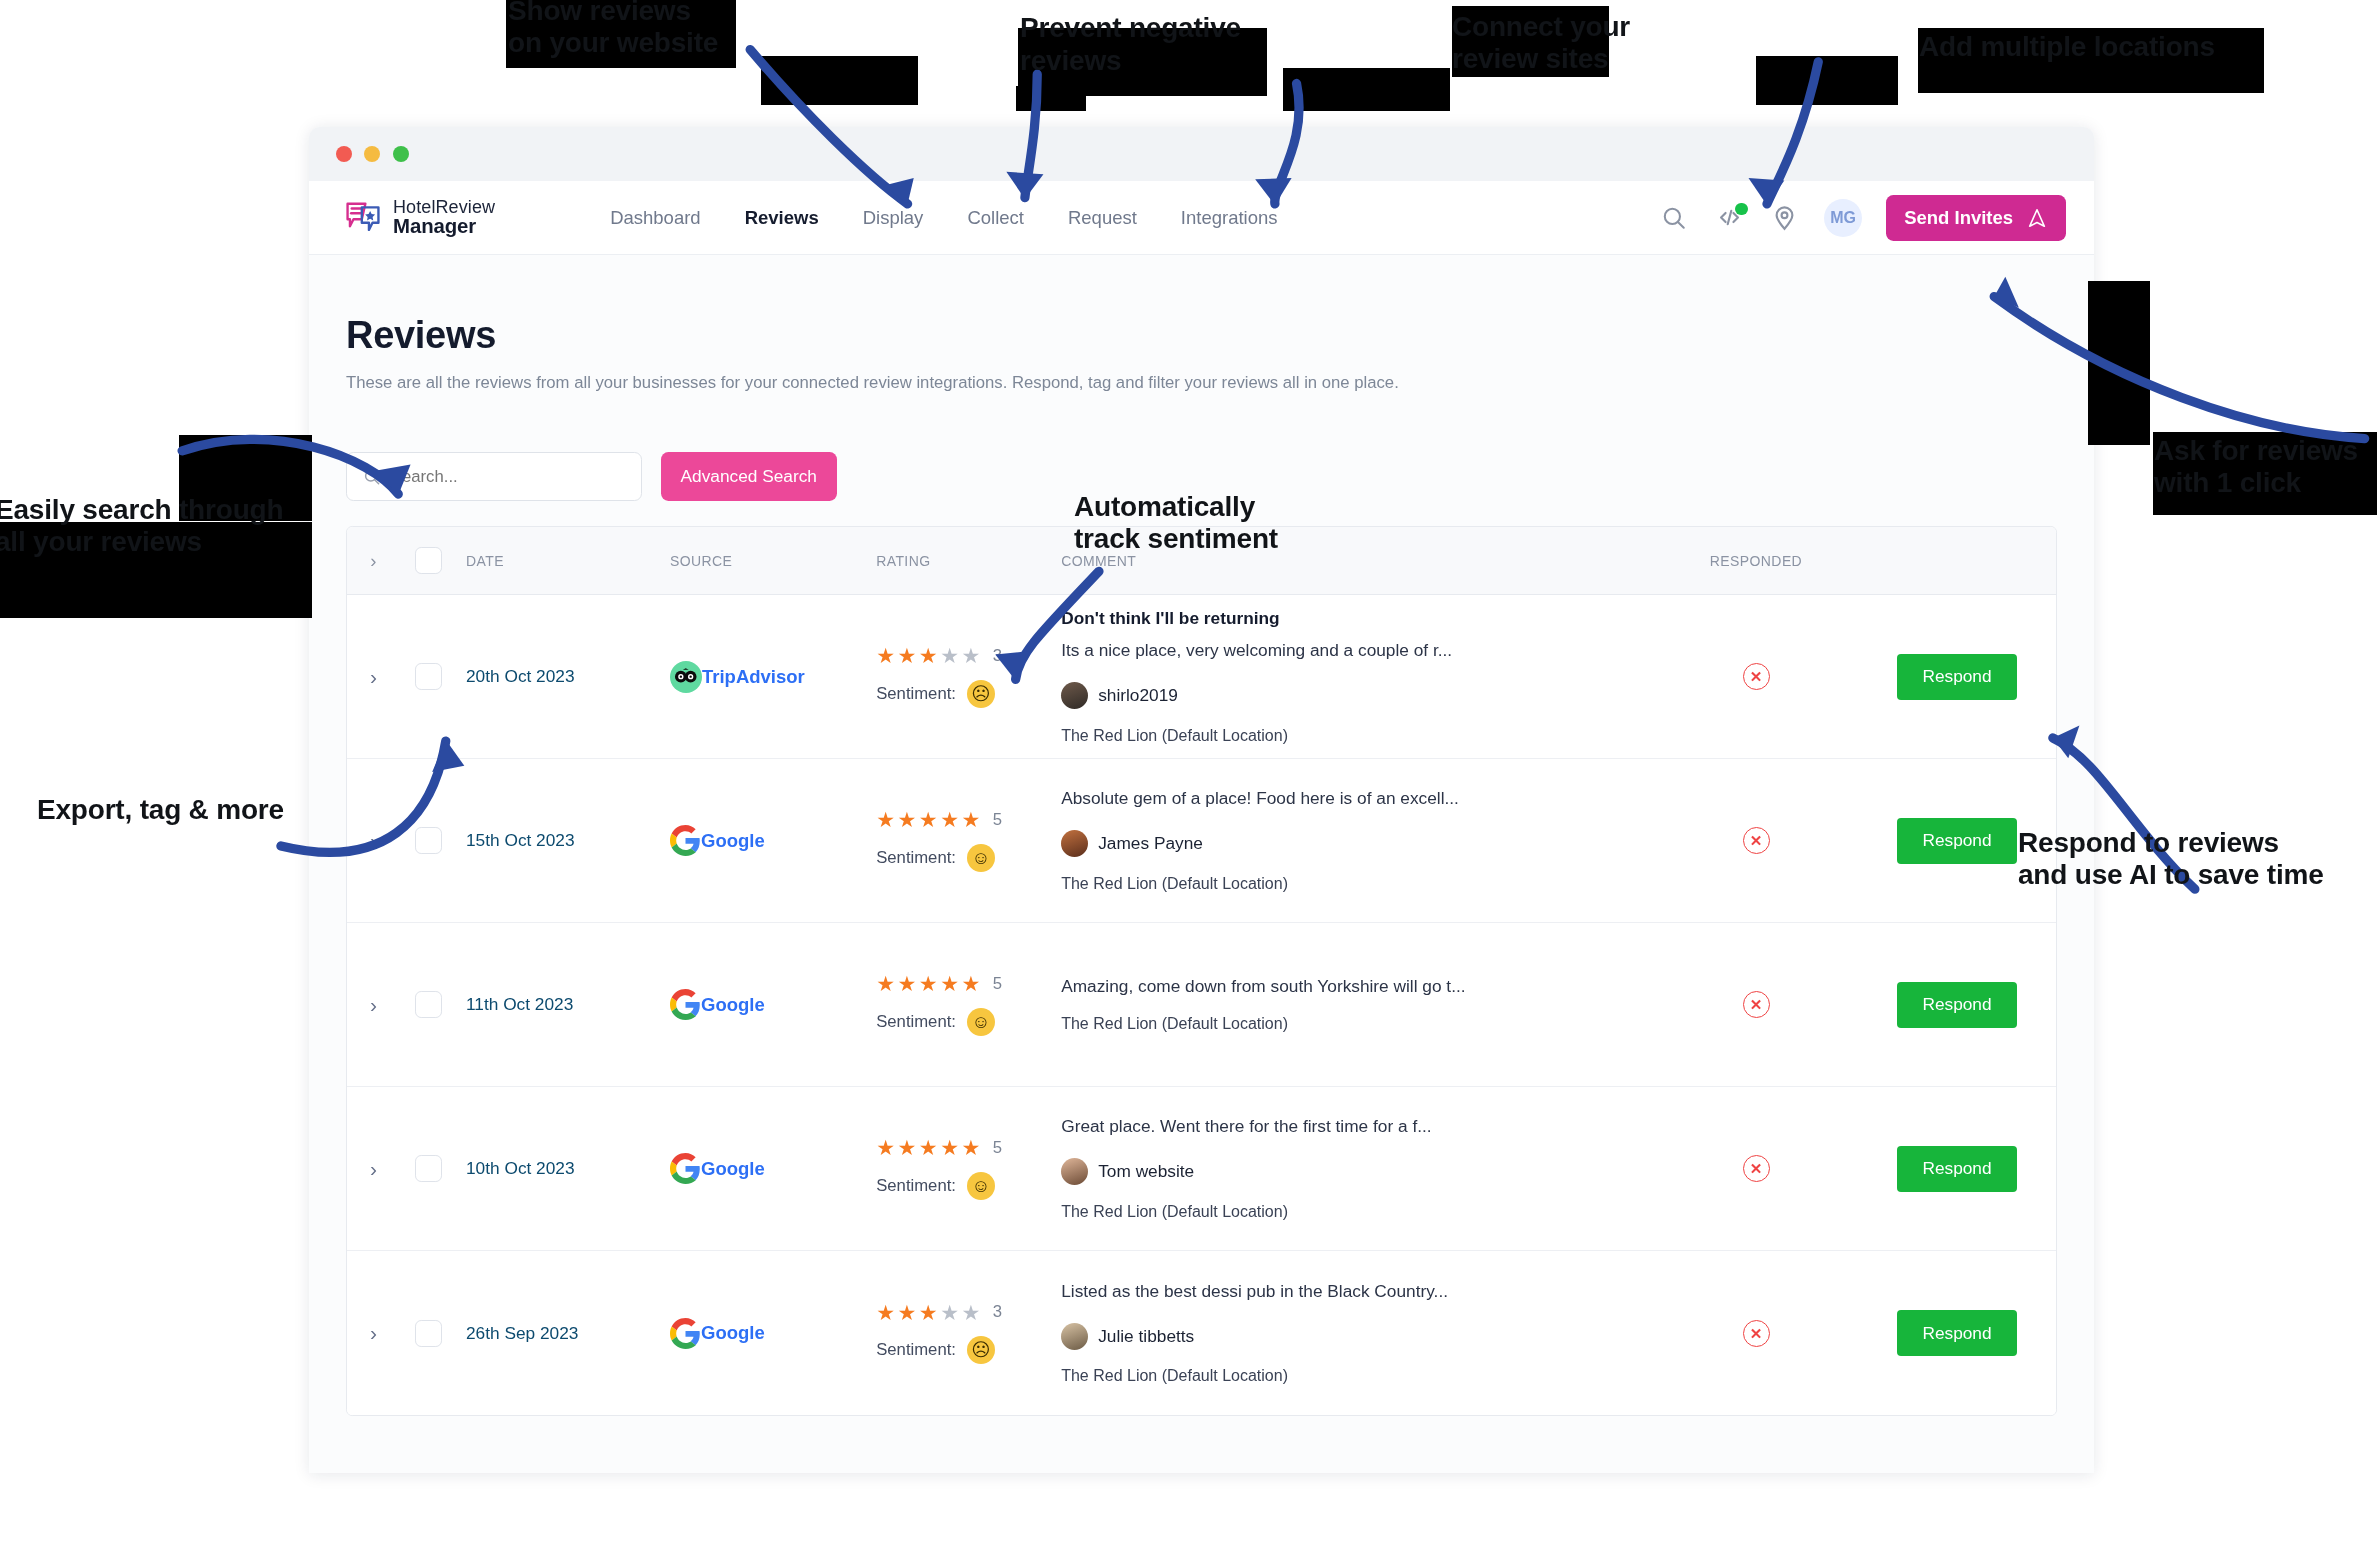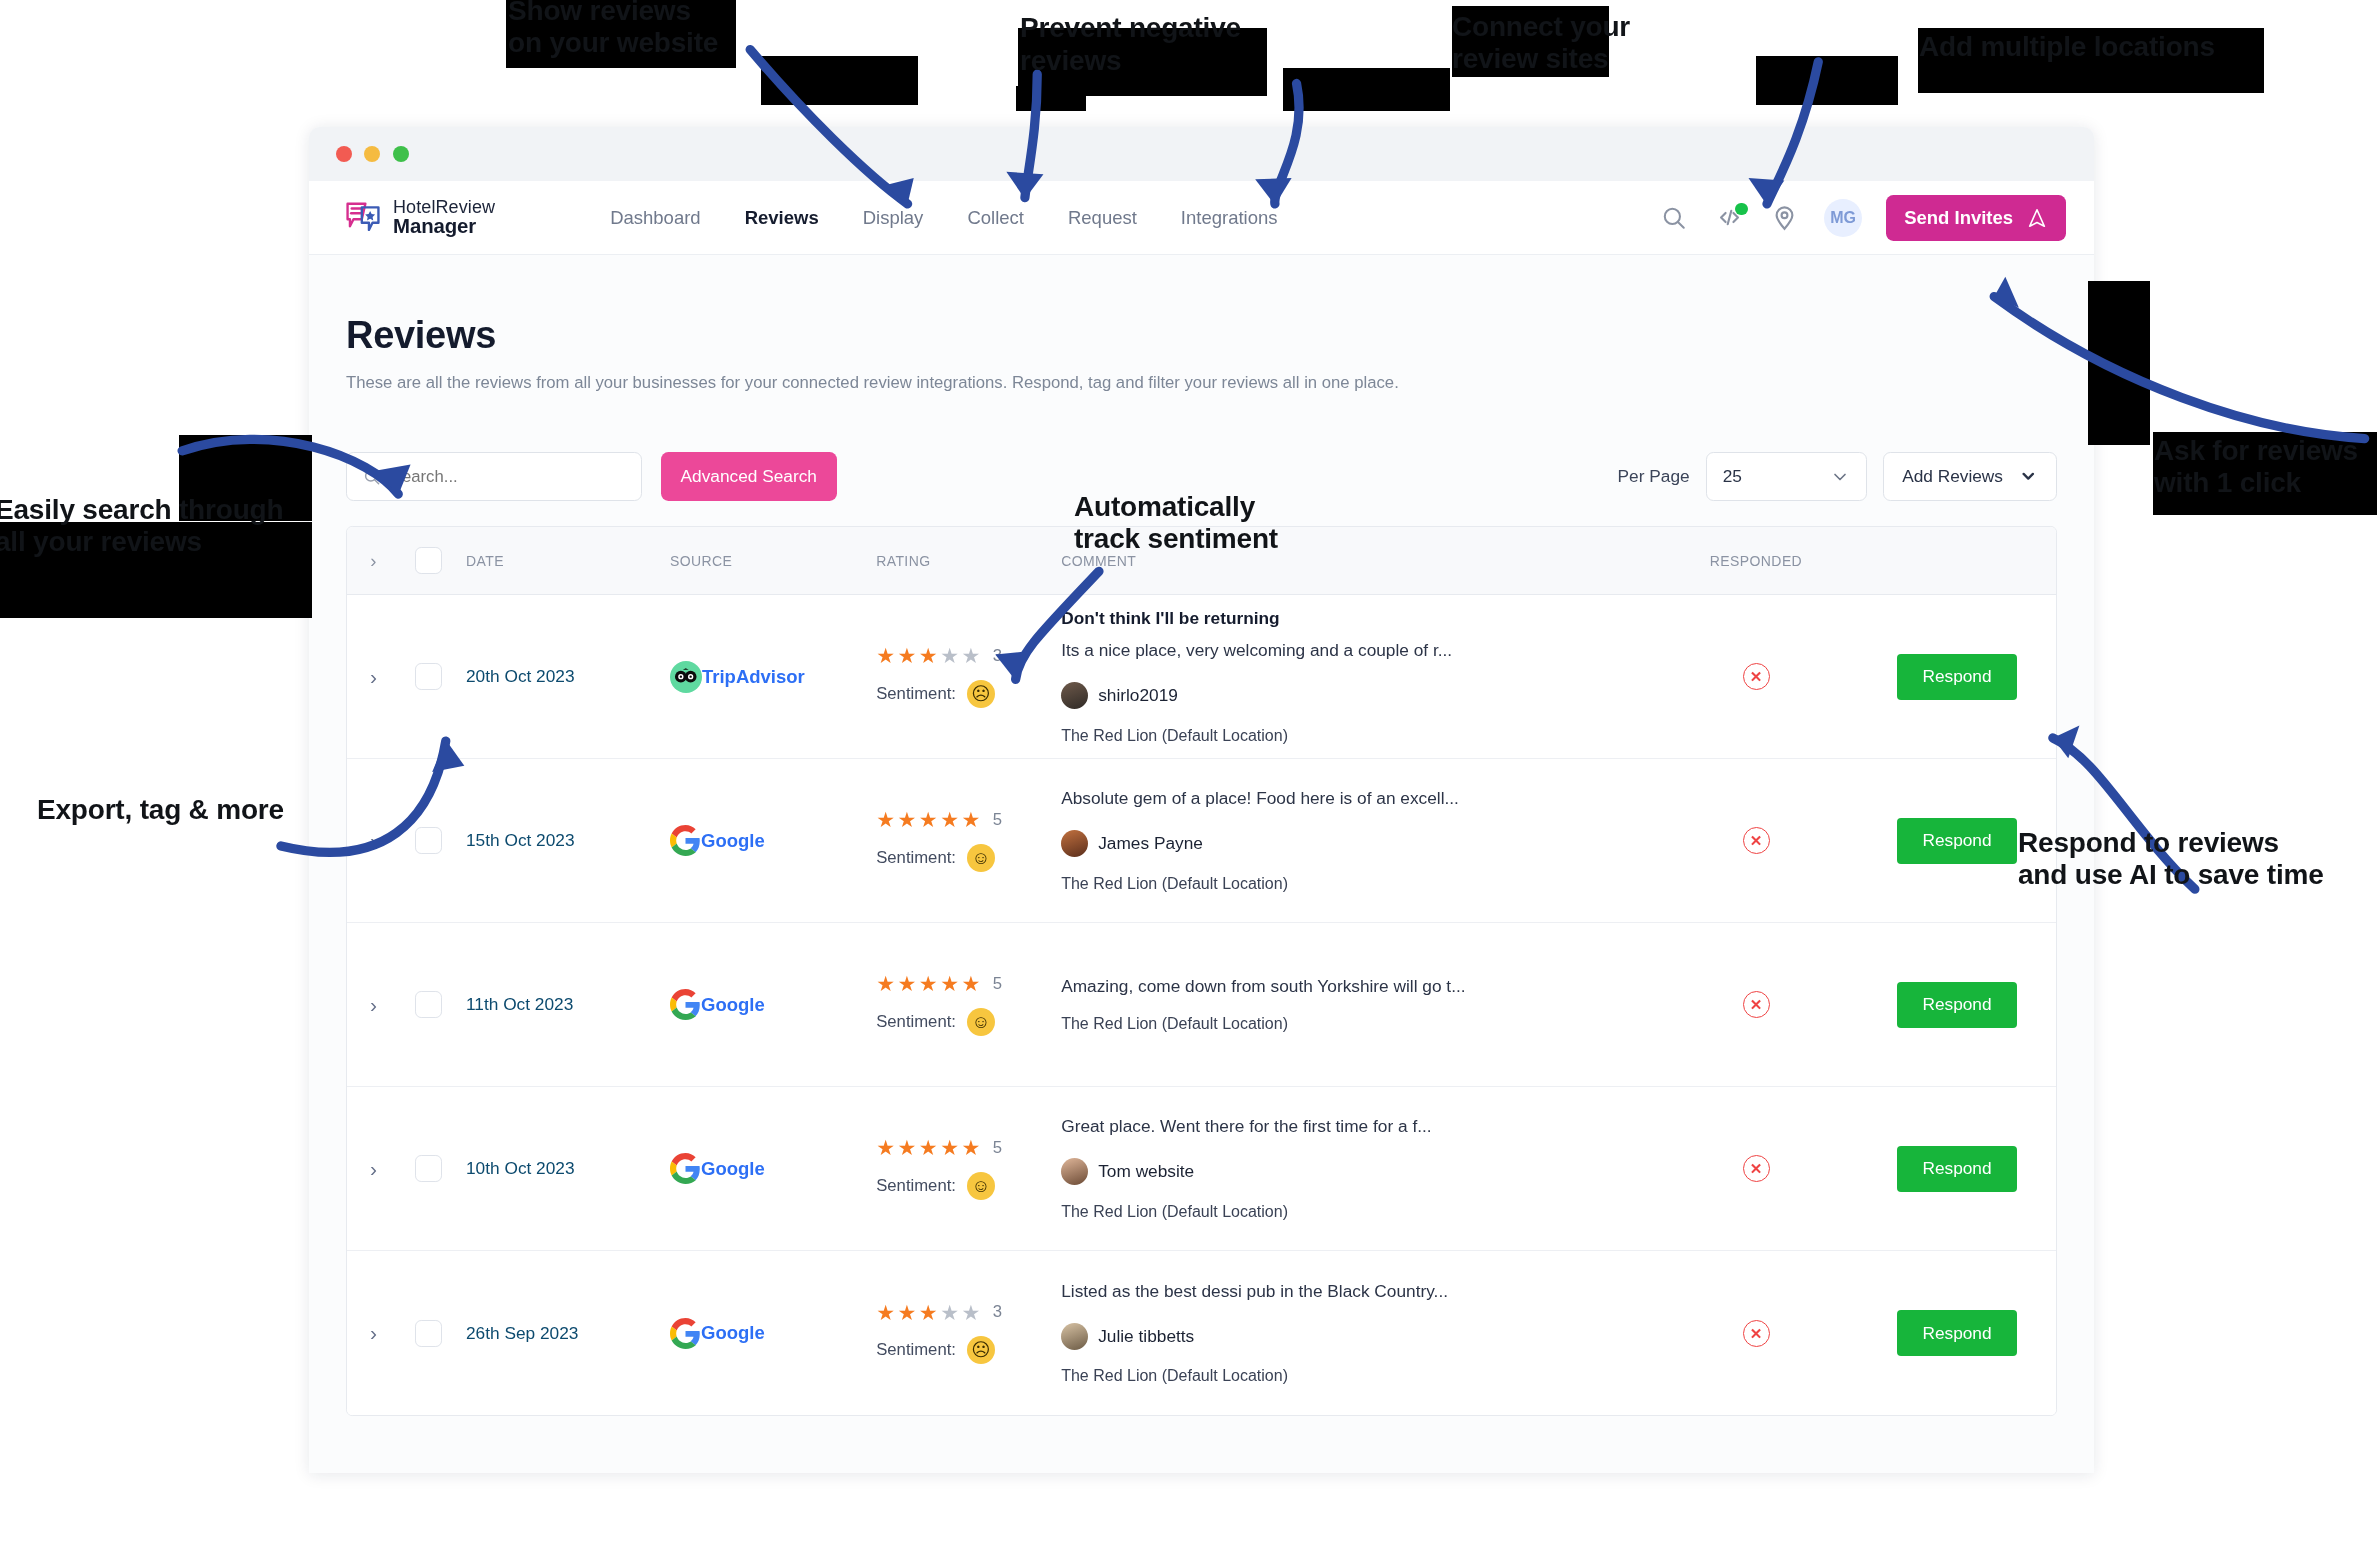--- a/index.html
+++ b/index.html
@@ -249,35 +249,20 @@
         <div class="toolbar">
           <div class="searchbox">
             <svg width="20" height="20" viewBox="0 0 24 24" fill="none" stroke="#99a0ae" stroke-width="2">
               <circle cx="10.5" cy="10.5" r="7"></circle>
                 <line x1="15.6" y1="15.6" x2="21" y2="21" stroke-linecap="round"></line>
             </svg>
             <input type="text" placeholder="Search..." style="">
           </div>
           <button class="advbtn">Advanced Search</button>
 
-          <div class="toolbar-right">
-            <span class="perpage-label">Per Page</span>
-            <div class="select">
-              <span>25</span>
-              <svg class="chev" width="20" height="20" viewBox="0 0 24 24" fill="none" stroke="#6b7486" stroke-width="2" stroke-linecap="round" stroke-linejoin="round">
-                  <polyline points="6,9 12,15 18,9"></polyline>
-                </svg>
-            </div>
-            <div class="addbtn">
-              <span>Add Reviews</span>
-              <svg width="18.5" height="18.5" viewBox="0 0 24 24" fill="none" stroke="#2a3347" stroke-width="3" stroke-linecap="round" stroke-linejoin="round">
-                  <polyline points="6,9 12,15 18,9"></polyline>
-                </svg>
-            </div>
-          </div>
         </div>
 
         <div class="table">
           <div class="thead">
             <div class="c-exp">
                 <span class="chev-head">›</span>
               </div>
             <div class="c-chk">
                 <span class="checkbox"></span>
               </div>

